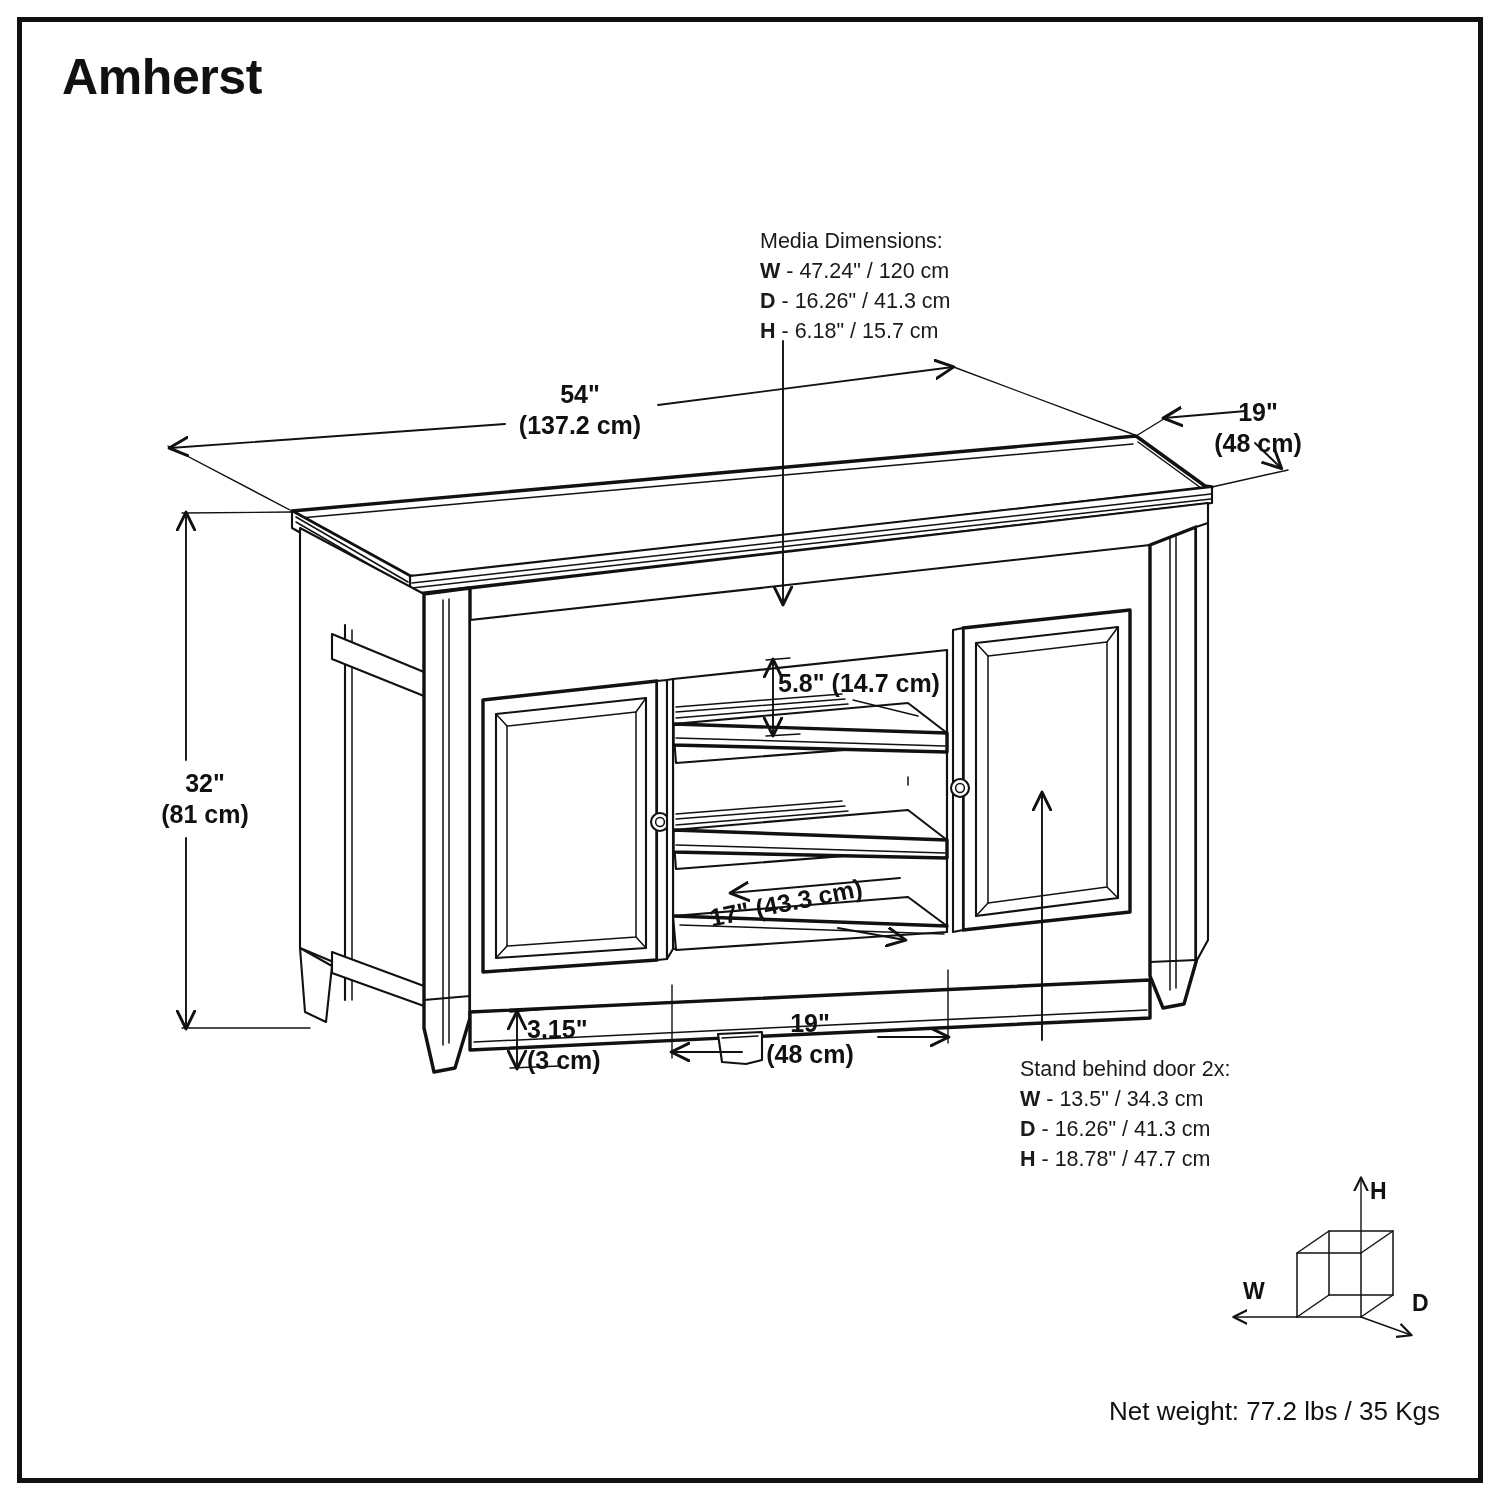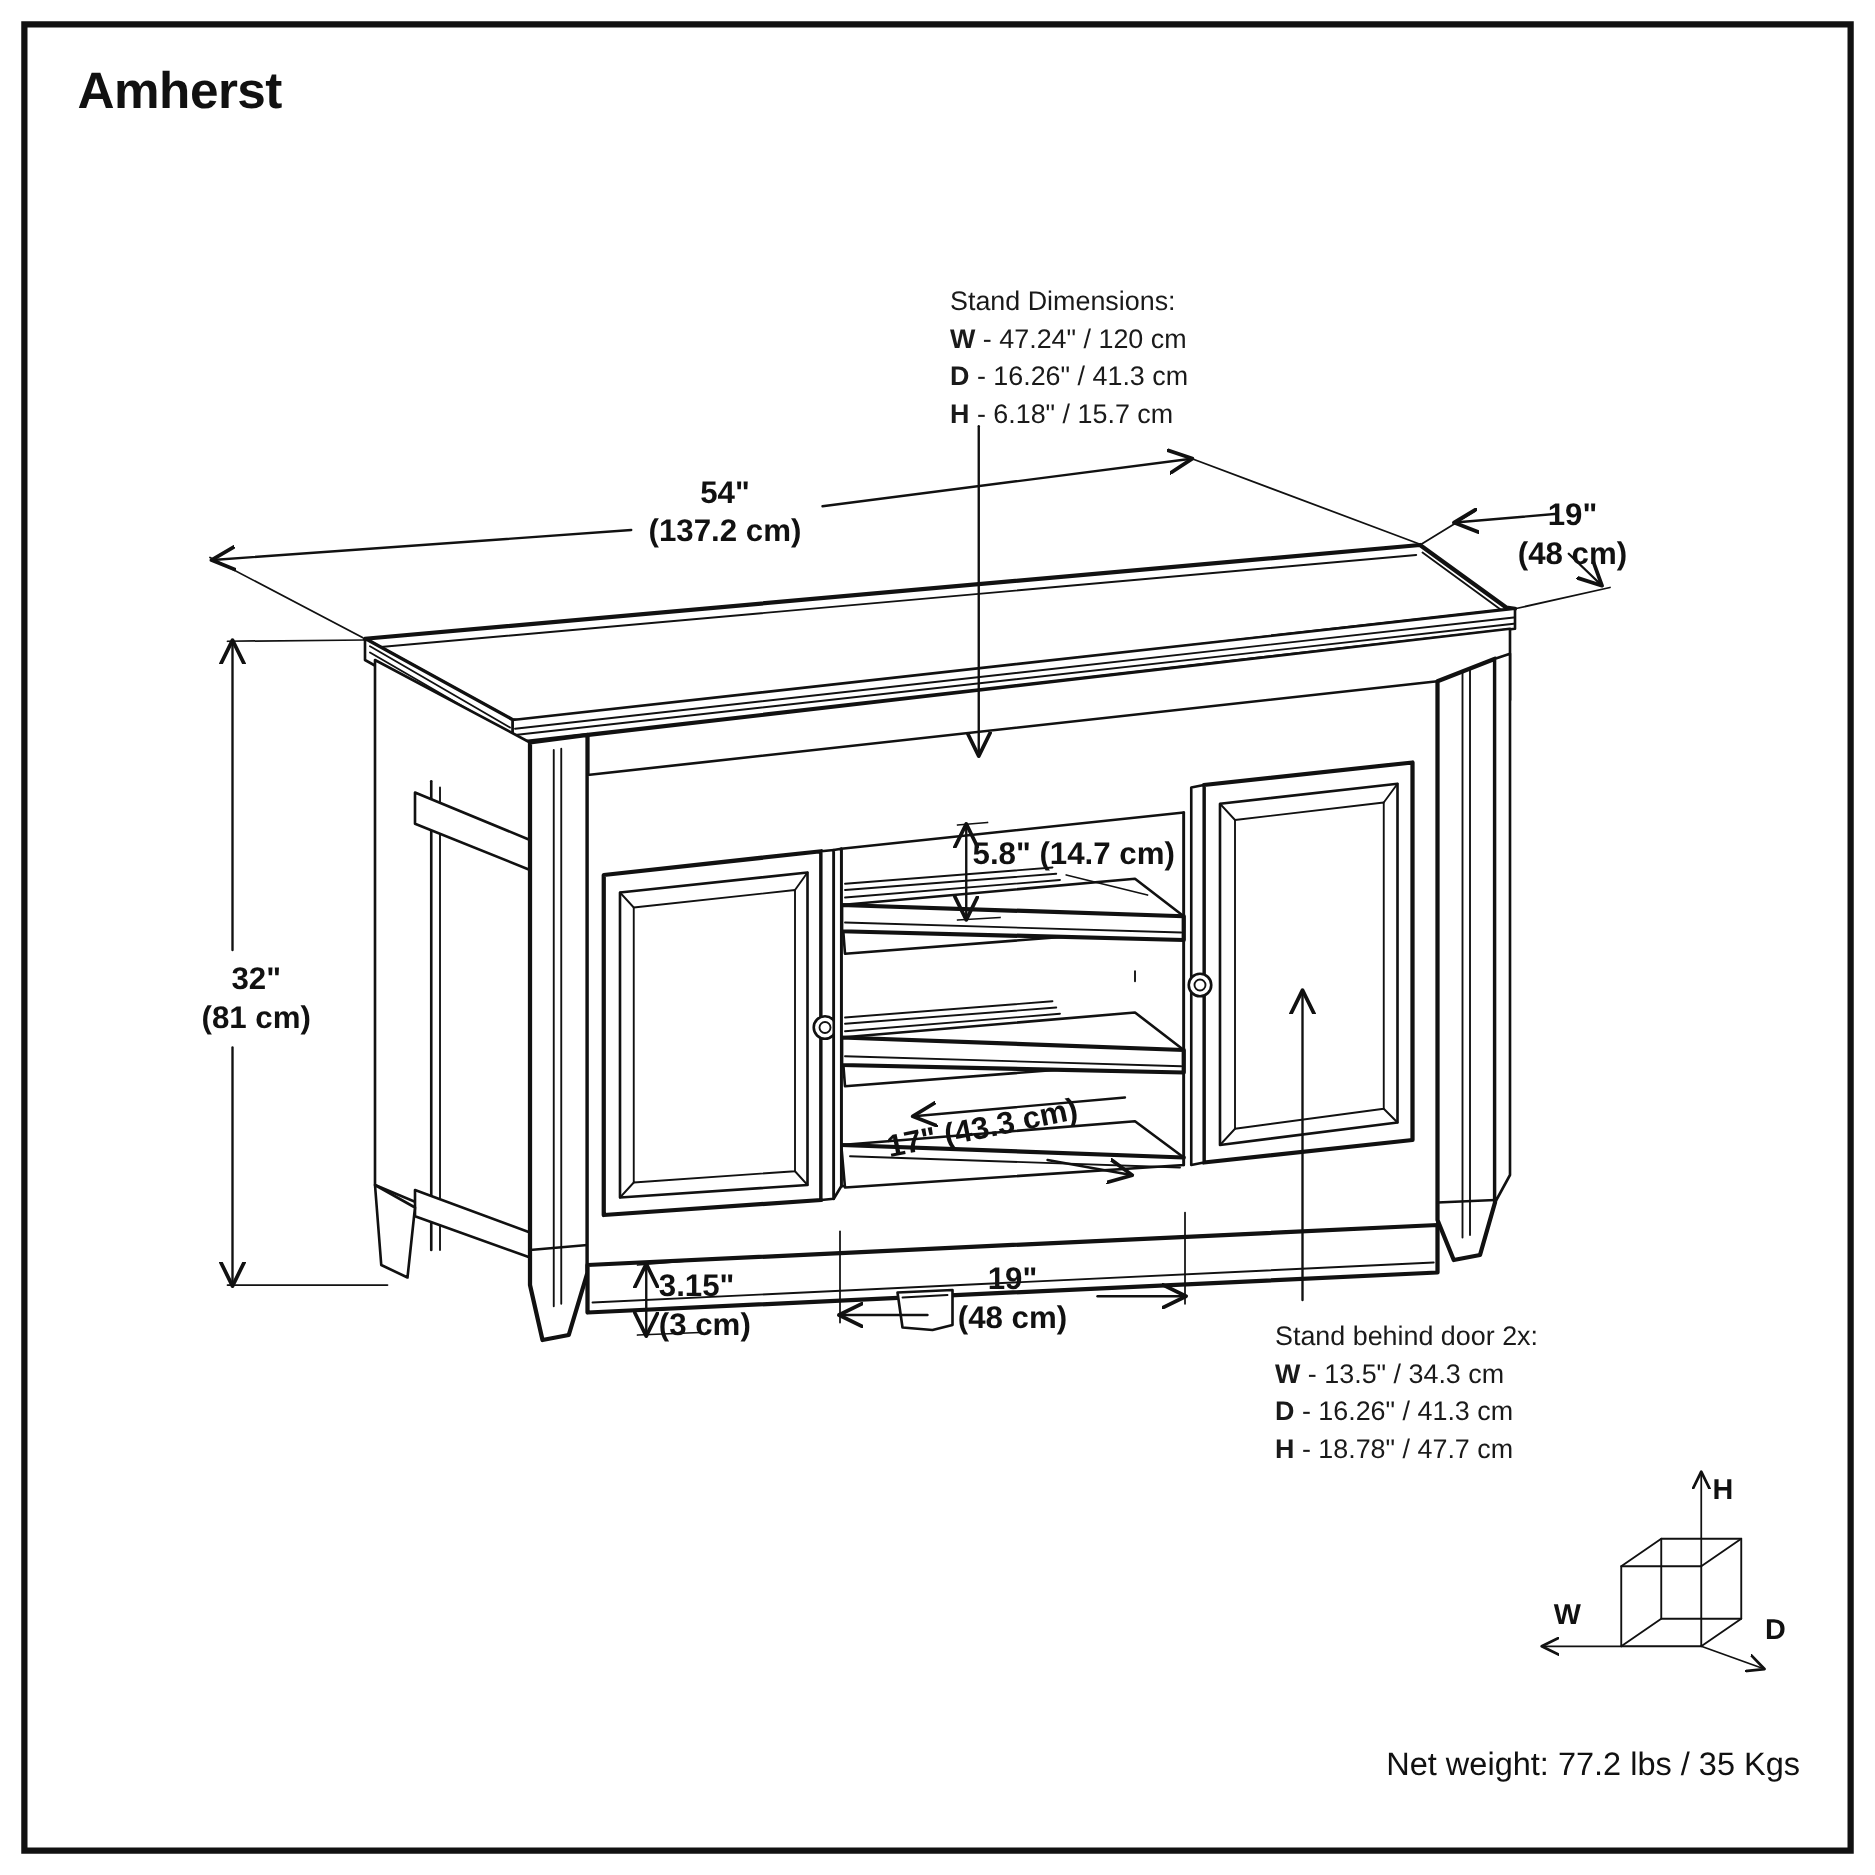--- a/index.html
+++ b/index.html
@@ -32,21 +32,21 @@
   }
   
   #title-block {
     position: absolute;
     left: 62px;
     top: 48px;
     line-height: 1.18;
   }
   #title-block .line {
     font-weight: bold;
-    font-size: 41px;
+    font-size: 50px;
     letter-spacing: -0.4px;
     white-space: nowrap;
     color: #111;
   }
   
   .callout {
     position: absolute;
     font-size: 21.5px;
     line-height: 1.40;
     white-space: nowrap;
@@ -291,21 +291,21 @@
     <path class="ln-t" d="M1297,1317 L1329,1295"></path>
 
     <line class="dimln-thin" x1="1361" y1="1253" x2="1361" y2="1178" marker-end="url(#arr)"></line>
 
     <line class="dimln-thin" x1="1297" y1="1317" x2="1234" y2="1317" marker-end="url(#arr)"></line>
 
     <line class="dimln-thin" x1="1361" y1="1317" x2="1411" y2="1335" marker-end="url(#arr)"></line>
   </svg>
 
   <div class="callout" id="callout-space-dimensions">
-    <div class="hdr">Stand Dimensions:</div>
+    <div class="hdr">Media Dimensions:</div>
     <div class="row">
       <b>W</b>
       <span>- 47.24" / 120 cm</span>
     </div>
     <div class="row">
       <b>D</b>
       <span>- 16.26" / 41.3 cm</span>
     </div>
     <div class="row">
       <b>H</b>

